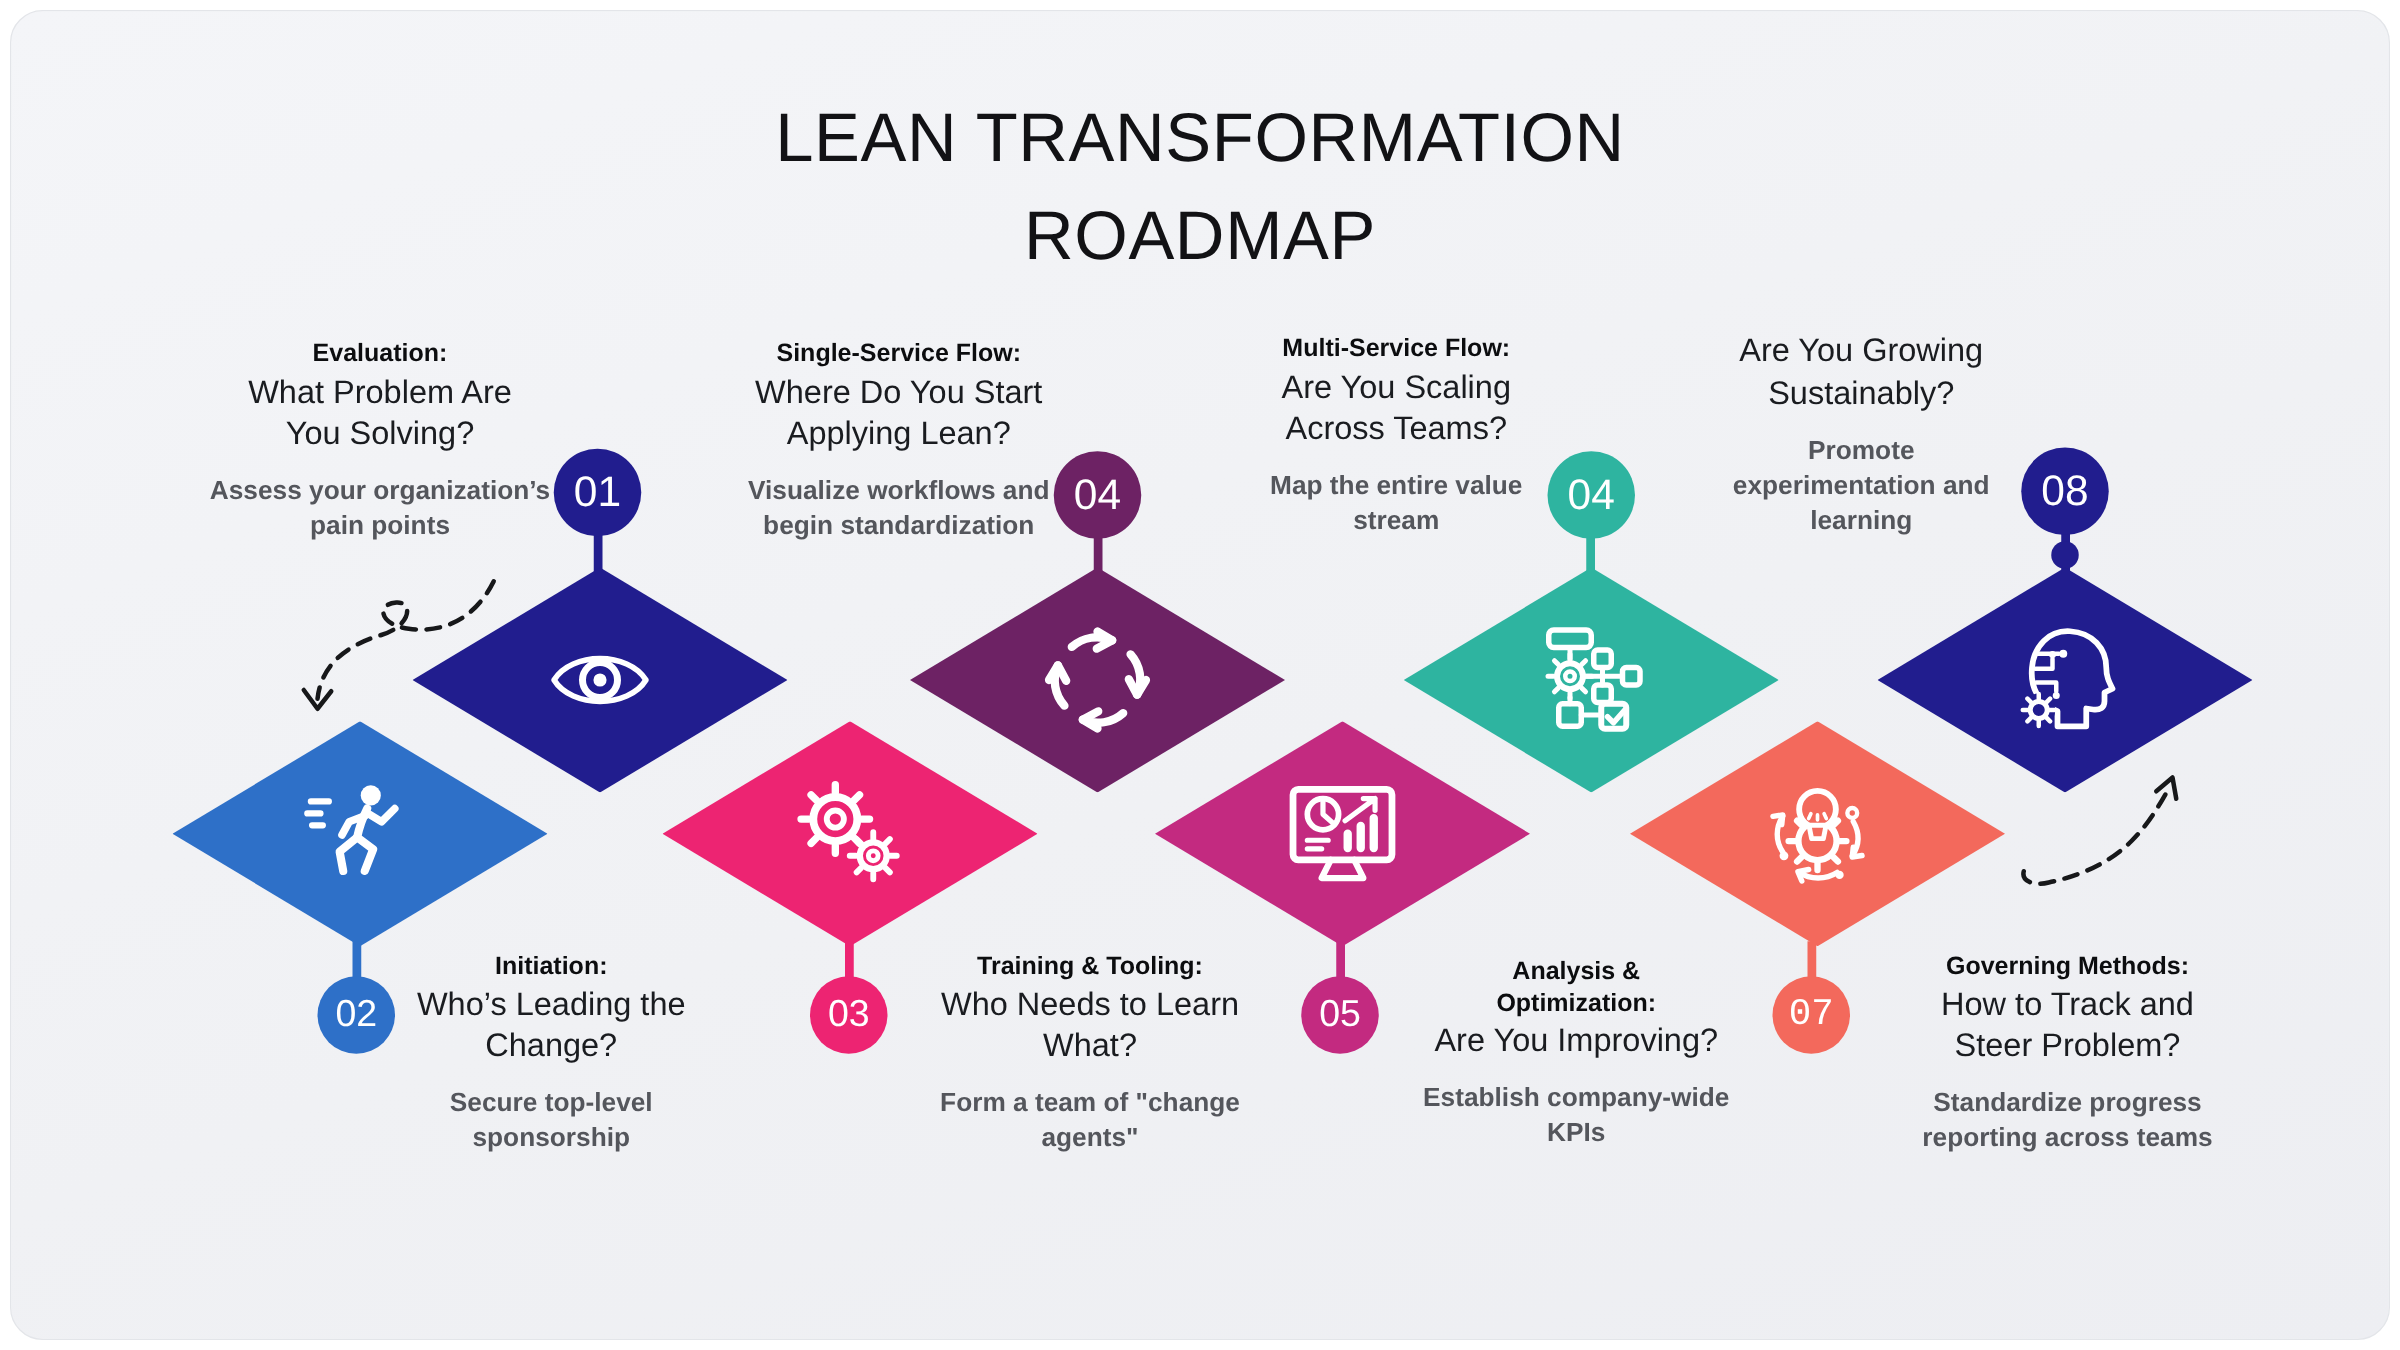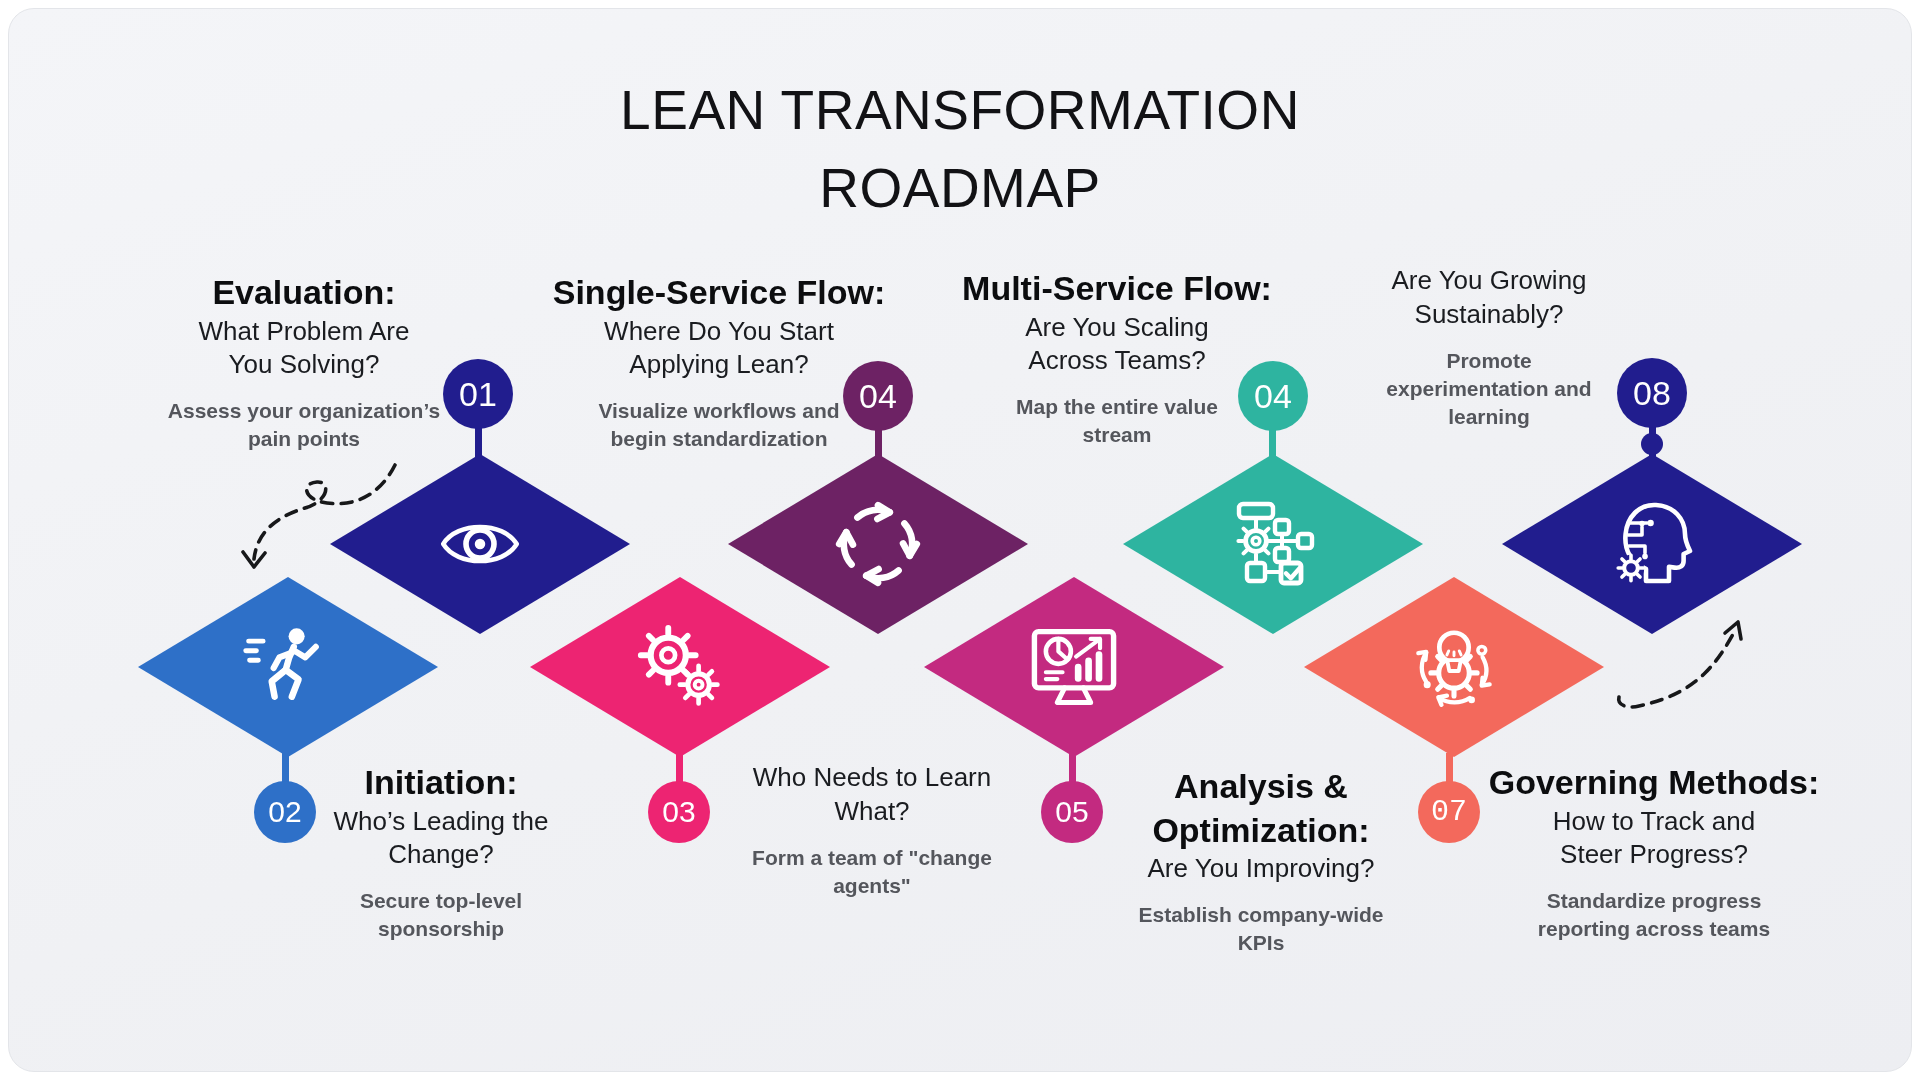--- a/index.html
+++ b/index.html
@@ -9,21 +9,21 @@
     background:linear-gradient(160deg,#f4f5f8 0%,#f0f1f4 55%,#edeef2 100%);
     border:1px solid #e3e5e9; border-radius:26px; overflow:hidden;
   }
   .title {
     position:absolute; left:0; top:62px; width:100%;
     text-align:center; font-size:55px; font-weight:400; color:#121215;
     letter-spacing:.5px; line-height:1.42; white-space:pre-line;
   }
   .step { position:absolute; inset:0; }
   .text-block { position:absolute; text-align:center; }
-  .step-title { font-size:34px; font-weight:700; color:#0c0d0f; line-height:1.28; white-space:pre-line; }
+  .step-title { font-size:20px; font-weight:700; color:#0c0d0f; line-height:1.28; white-space:pre-line; }
   .step-question { font-size:26px; font-weight:400; color:#1a1c20; line-height:1.3; white-space:pre-line; }
   .step-desc { font-size:21px; font-weight:700; color:#54565c; line-height:1.34; margin-top:15px; white-space:pre-line; }
   .badge {
     position:absolute; border-radius:50%; background:var(--accent);
     color:#fff; display:flex; align-items:center; justify-content:center;
   }
   .badge.b-top { width:70px; height:70px; font-size:34px; }
   .badge.b-bot { width:62px; height:62px; font-size:30px; }
   .stem { position:absolute; width:7px; background:var(--accent); }
   .knob { position:absolute; width:22px; height:22px; border-radius:50%; background:var(--accent); }
@@ -94,20 +94,21 @@
         <circle cx="18" cy="18" r="9" stroke-width="3.2"></circle>
         <circle cx="18" cy="18" r="3.5" stroke-width="2.4"></circle>
         <path d="M40.5 33 H43.1 M38.45 37.95 L40.29 39.79 M33.5 40 V42.6 M28.55 37.95 L26.71 39.79 M26.5 33 H23.9 M28.55 28.05 L26.71 26.21 M33.5 26 V23.4 M38.45 28.05 L40.29 26.21" stroke-width="2.4"></path>
         <circle cx="33.5" cy="33" r="5.5" stroke-width="2.6"></circle>
         <circle cx="33.5" cy="33" r="2" stroke-width="2"></circle>
       </svg>
     </div>
     <div class="stem" style="left:667px; top:744px; height:30px;"></div>
     <div class="badge b-bot" style="left:639px; top:772px;">03</div>
     <div class="text-block" style="left:693px; top:752px; width:340px;">
+      <div class="step-title">Training &amp; Tooling:</div>
       <div class="step-question">Who Needs to Learn
 What?</div>
       <div class="step-desc">Form a team of "change
 agents"</div>
     </div>
   </div>
 
   <div class="step" style="--accent: #6d2264;">
     <div class="text-block" style="left:540px; top:262px; width:340px;">
       <div class="step-title">Single-Service Flow:</div>
@@ -201,21 +202,21 @@
         <path d="M16.5 39.8 C21 42.8,27.5 42.8,32 39.8" stroke-width="2.2"></path>
         <path d="M16 39.5 l4.4 -0.9 M16 39.5 l1.6 3.8" stroke-width="2.2"></path>
         <circle cx="33" cy="40.8" r="1.7" fill="#fff" stroke="none"></circle>
       </svg>
     </div>
     <div class="stem" style="left:1437px; top:744px; height:30px;"></div>
     <div class="badge b-bot" style="left:1409px; top:772px;font-family:Liberation Mono, monospace;">07</div>
     <div class="text-block" style="left:1475px; top:752px; width:340px;">
       <div class="step-title">Governing Methods:</div>
       <div class="step-question">How to Track and
-Steer Progress?</div>
+Steer Problem?</div>
       <div class="step-desc">Standardize progress
 reporting across teams</div>
     </div>
   </div>
 
   <div class="step" style="--accent: #211d8e;">
     <div class="text-block" style="left:1310px; top:255px; width:340px;">
       <div class="step-question">Are You Growing
 Sustainably?</div>
       <div class="step-desc">Promote

